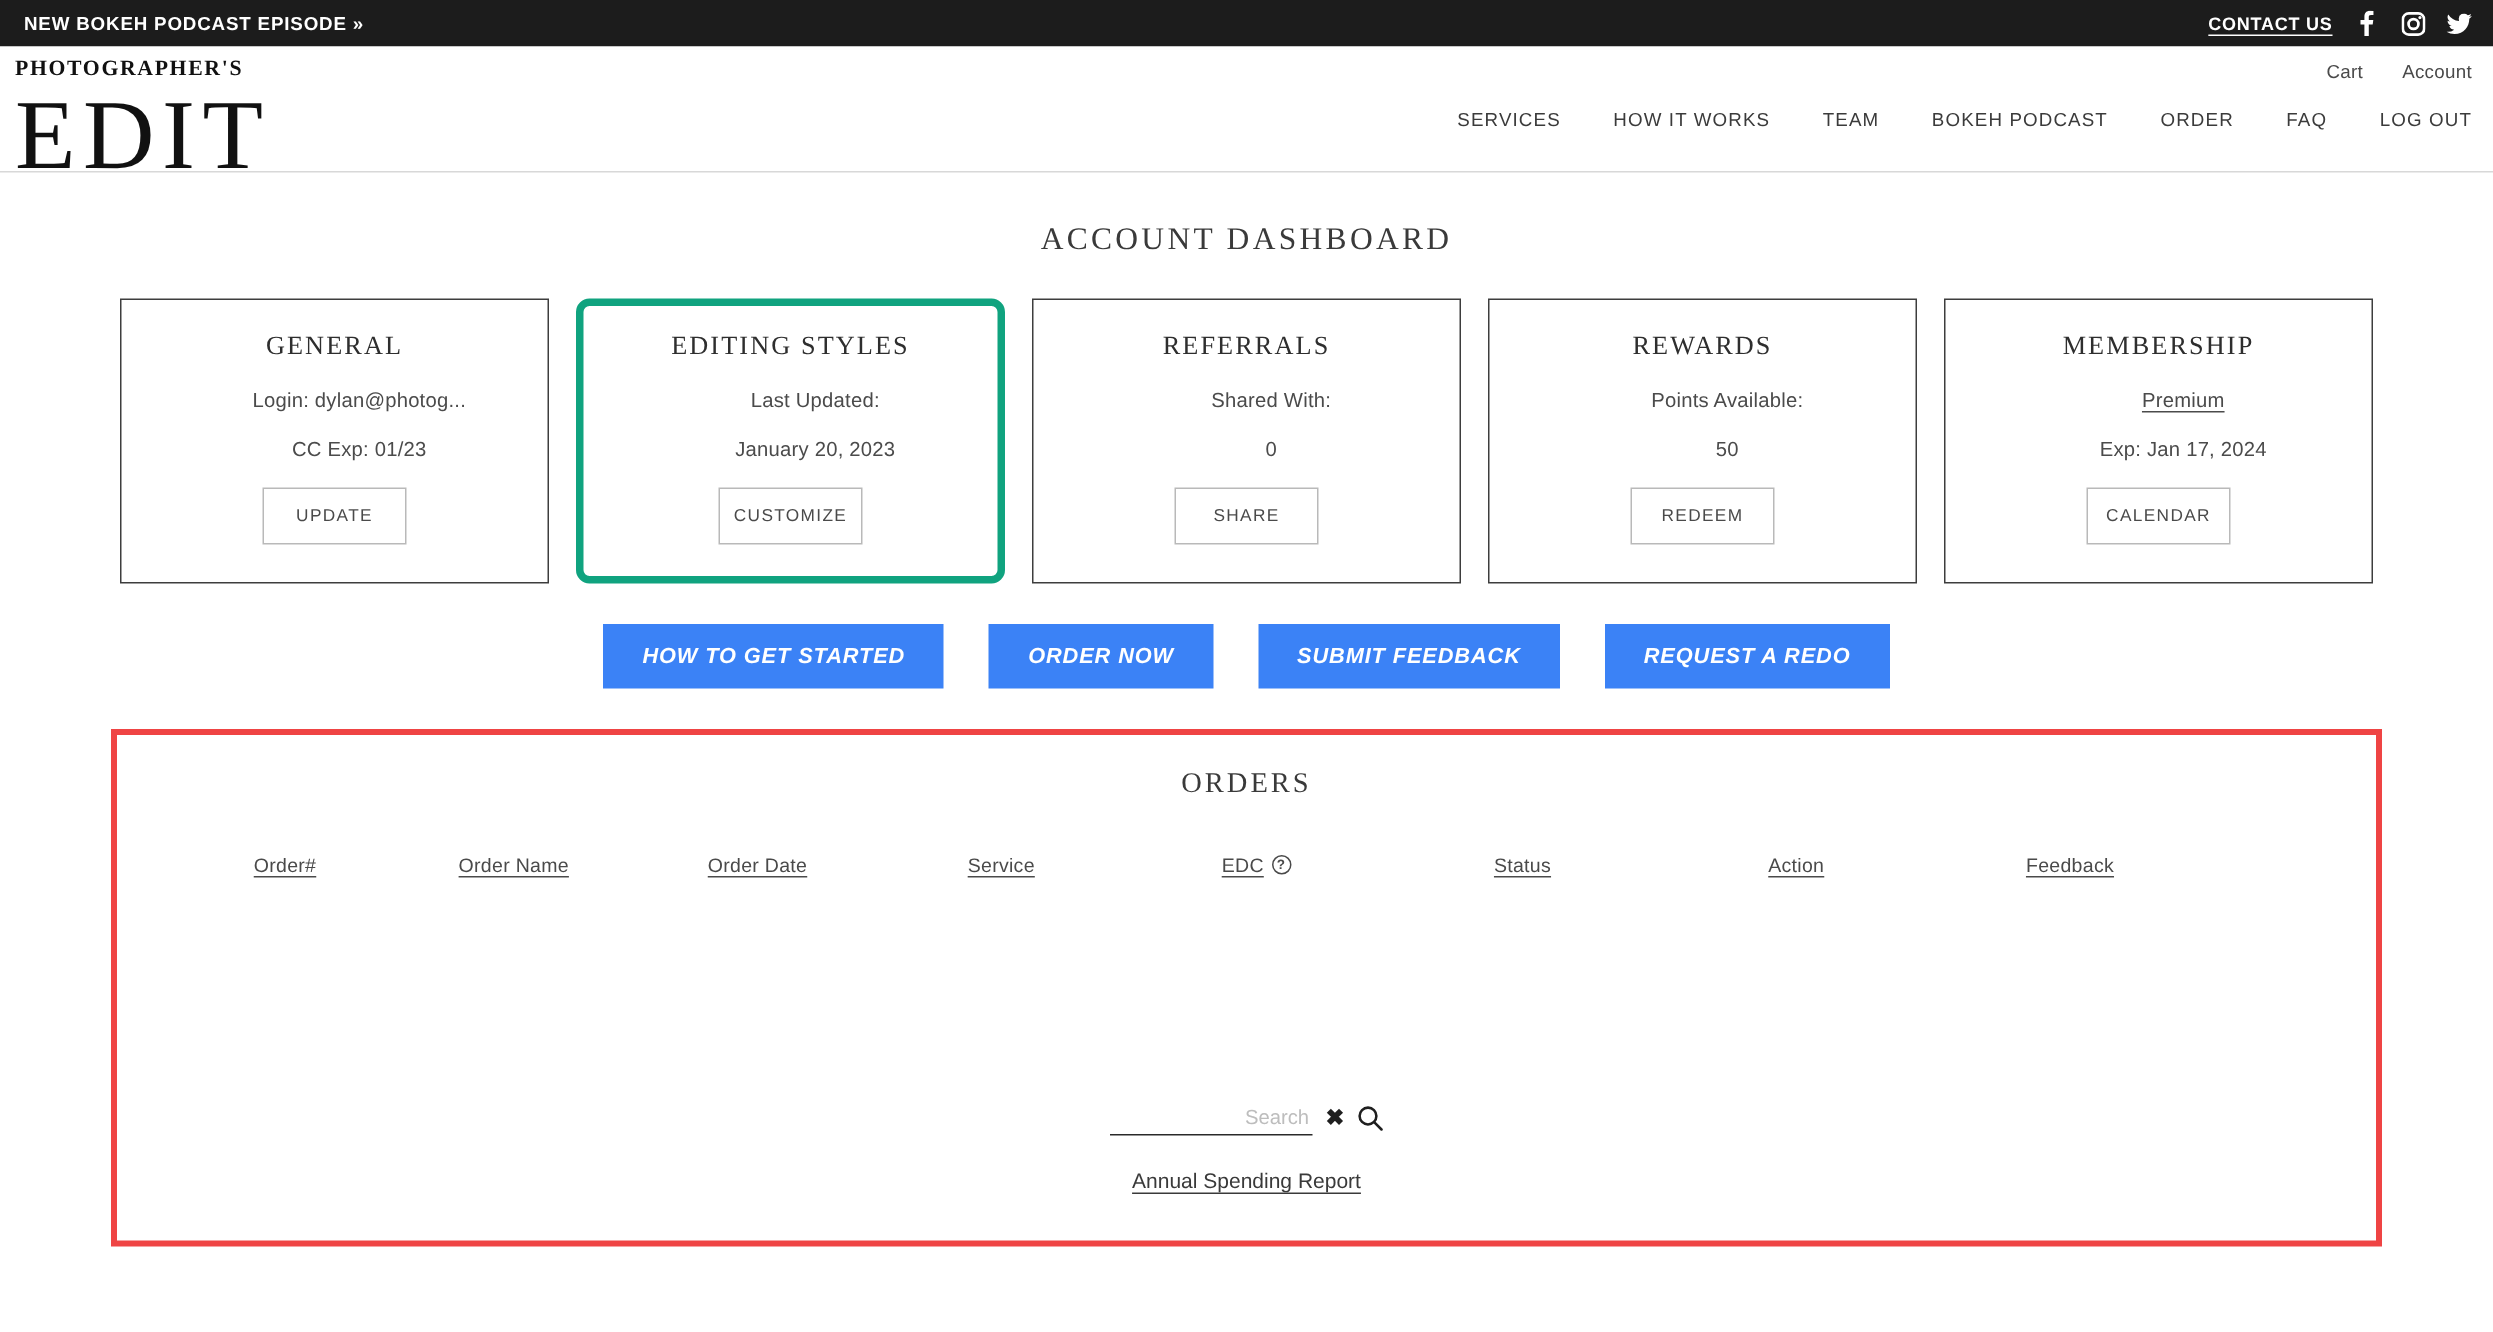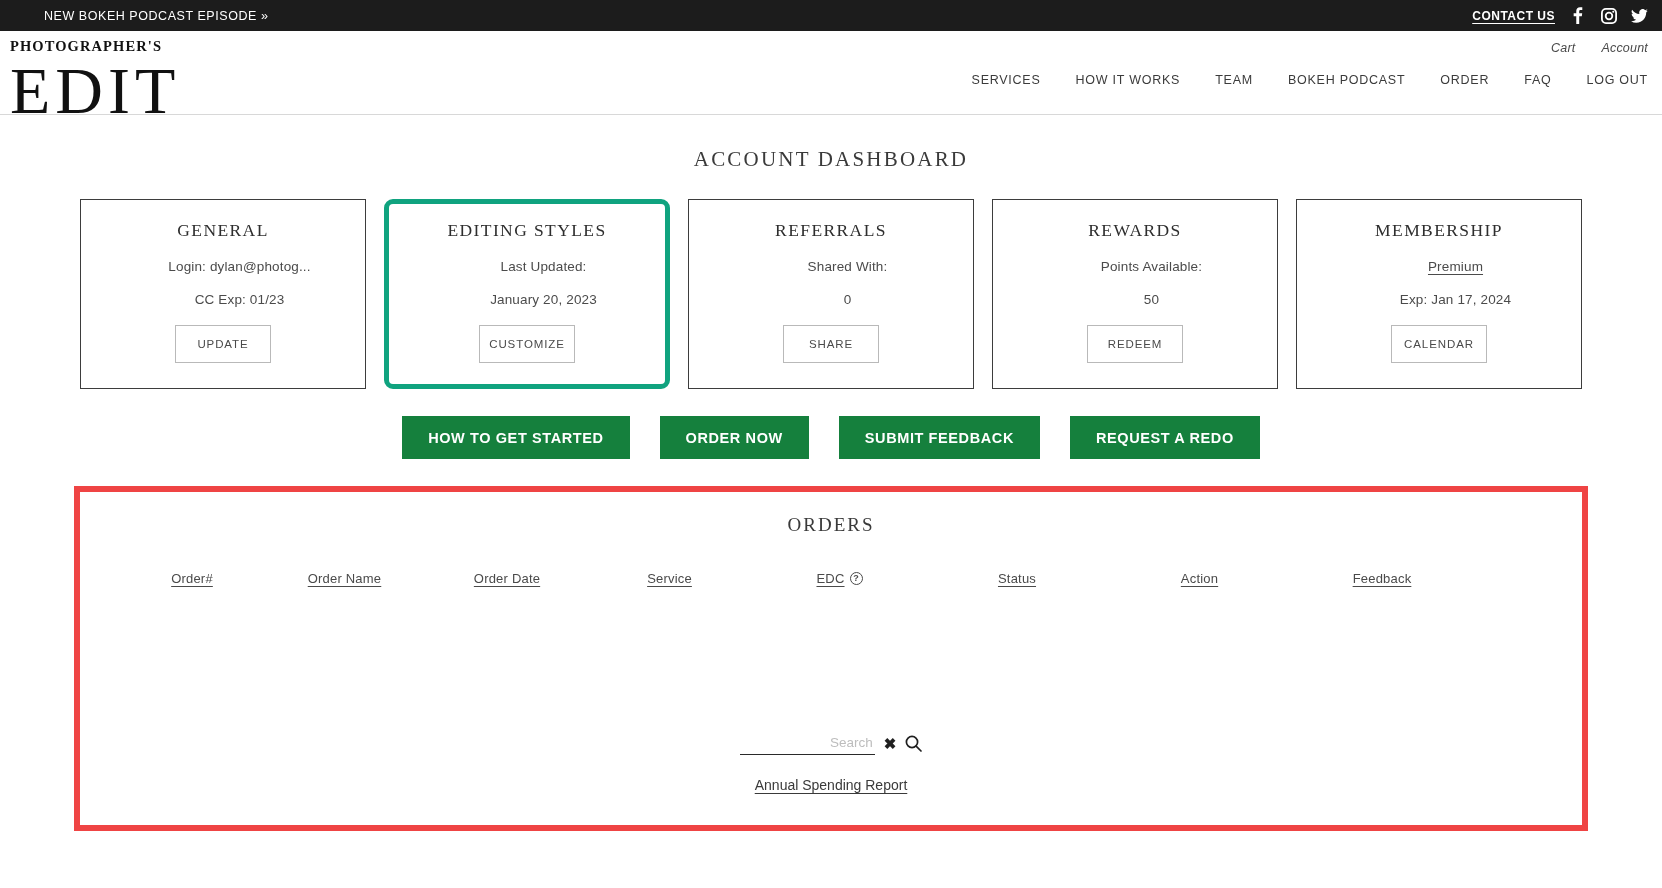--- a/index.html
+++ b/index.html
@@ -15,23 +15,23 @@
   .announce-bar {
     height: 31px;
     background: #1c1c1c;
     display: flex;
     align-items: center;
     position: relative;
   }
   .announce-text {
     color: #ffffff;
     font-size: 12.5px;
-    font-weight: 400;
+    font-weight: 700;
     letter-spacing: 0.55px;
-    margin-left: 44px;
+    margin-left: 16px;
   }
   .announce-right {
     position: absolute;
     right: 14px;
     top: 0;
     height: 31px;
     display: flex;
     align-items: center;
     gap: 14px;
   }
@@ -87,21 +87,20 @@
     right: 14px;
     top: 10px;
     display: flex;
     gap: 26px;
   }
   .util-nav span {
     font-size: 12.5px;
     color: #4a4a4a;
     letter-spacing: 0.2px;
     cursor: pointer;
-    font-style: italic;
   }
 
   .main-nav {
     position: absolute;
     right: 14px;
     top: 42px;
     display: flex;
     align-items: center;
     gap: 35px;
   }
@@ -186,38 +185,39 @@
 
   
   .actions-row {
     display: flex;
     justify-content: center;
     gap: 30px;
     margin-top: 27px;
   }
   .action-btn {
     height: 43px;
-    background: #15803d;
+    background: #3b82f6;
     color: #fff;
     border: none;
     font-family: "Liberation Sans", sans-serif;
     font-size: 14.5px;
     font-weight: 700;
     letter-spacing: 0.6px;
     padding: 0 26px;
     cursor: pointer;
     display: flex;
     align-items: center;
     justify-content: center;
+    font-style: italic;
   }
 
   
   .orders-panel {
     margin: 27px 74px 0 74px;
-    border: 6px solid #ef4444;
+    border: 4px solid #ef4444;
     height: 345px;
     position: relative;
     background: #fff;
   }
   .orders-title {
     font-family: "Liberation Serif", serif;
     font-size: 19px;
     letter-spacing: 2px;
     color: #3a3a3a;
     text-align: center;

